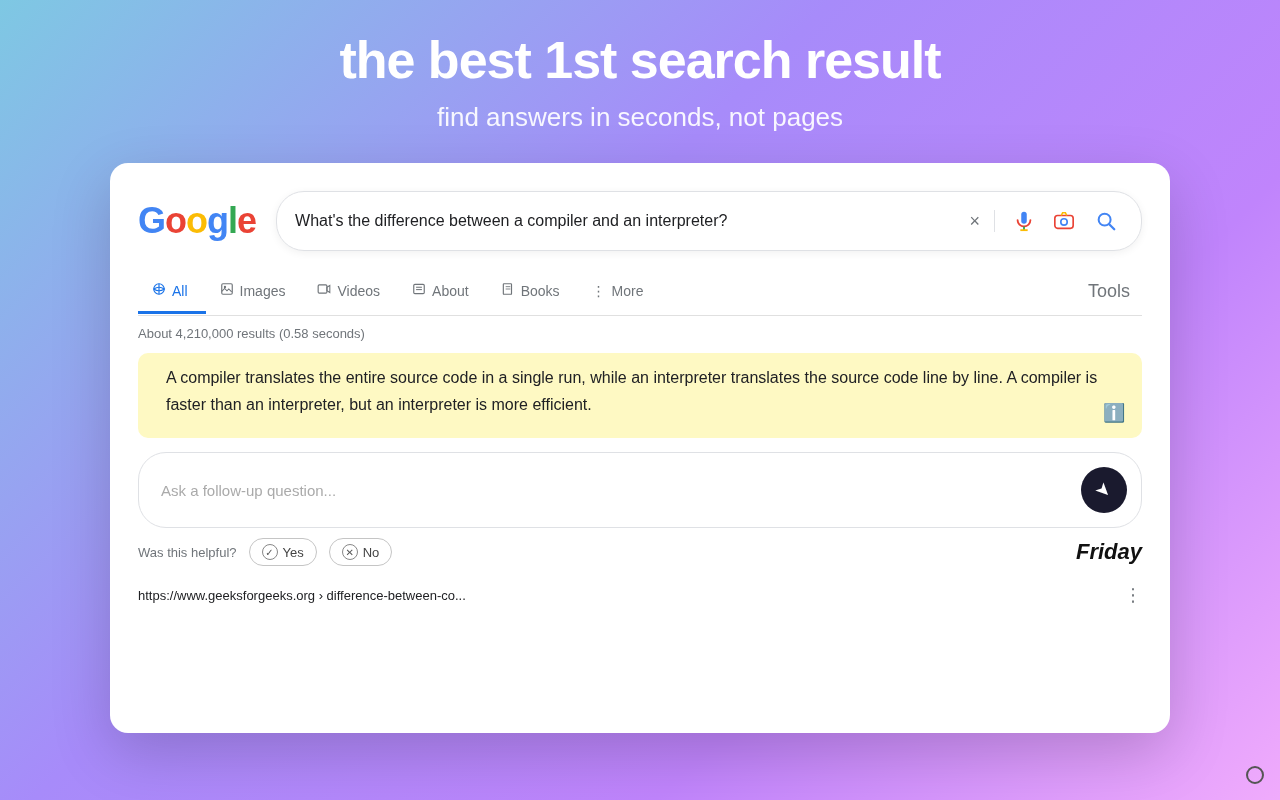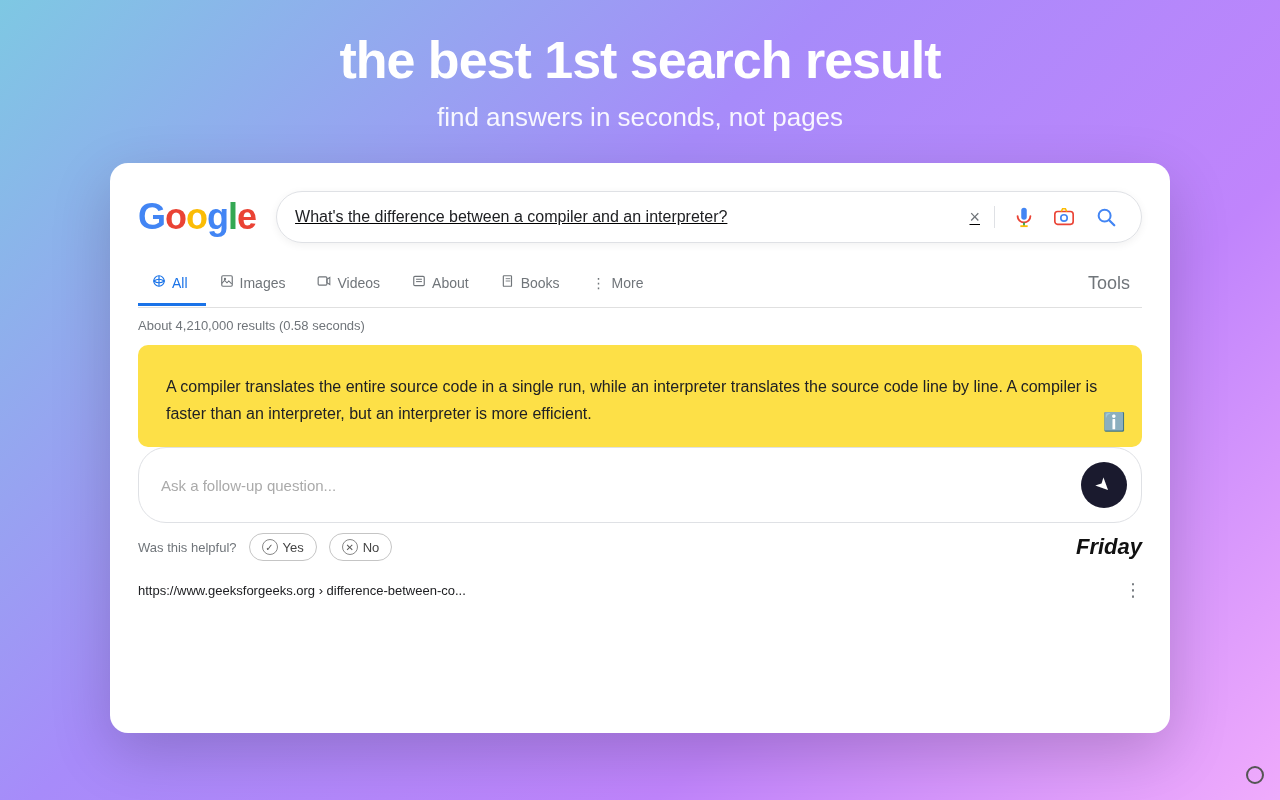--- a/index.html
+++ b/index.html
@@ -65,24 +65,23 @@
     .google-logo span:nth-child(5) { color: #34A853; }
     .google-logo span:nth-child(6) { color: #EA4335; }
 
     .search-bar {
       flex: 1;
       display: flex;
       align-items: center;
       border: 1.5px solid #dfe1e5;
       border-radius: 28px;
       padding: 10px 18px;
-      height: 52px;
+      height: 60px;
       gap: 10px;
       box-shadow: 0 2px 8px rgba(0,0,0,0.06);
-      text-decoration: underline;
     }
 
     .search-query {
       flex: 1;
       font-size: 16px;
       color: #202124;
       white-space: nowrap;
       overflow: hidden;
       text-overflow: ellipsis;
     }
@@ -168,23 +167,24 @@
 
     
     .results-info {
       font-size: 13px;
       color: #70757a;
       margin-bottom: 12px;
     }
 
     
     .ai-answer-box {
-      background: #fde047;
+      background: #fef9c3;
       border-radius: 10px;
-      padding: 28px 28px 20px 28px;
+      padding: 11px 28px 20px 28px;
+      margin-bottom: 14px;
       position: relative;
     }
 
     .ai-answer-text {
       font-size: 16px;
       line-height: 1.7;
       color: #202124;
     }
 
     .info-icon {

